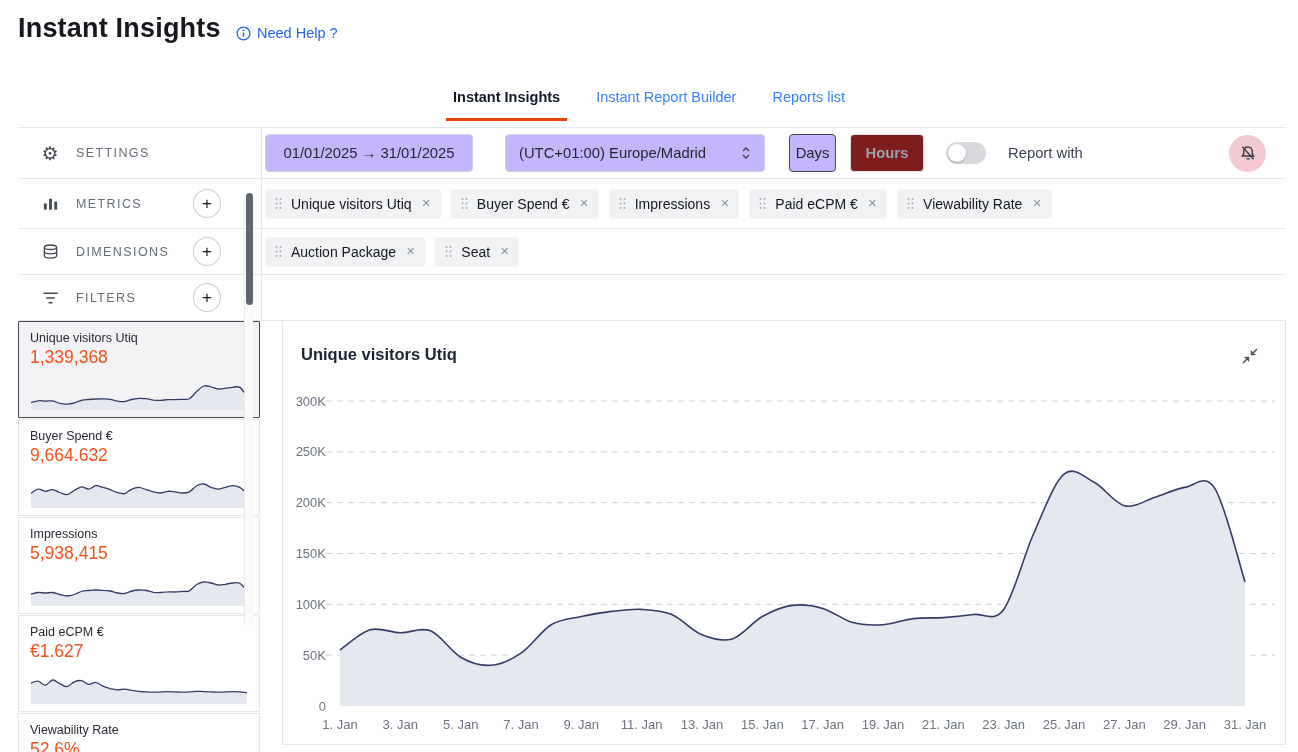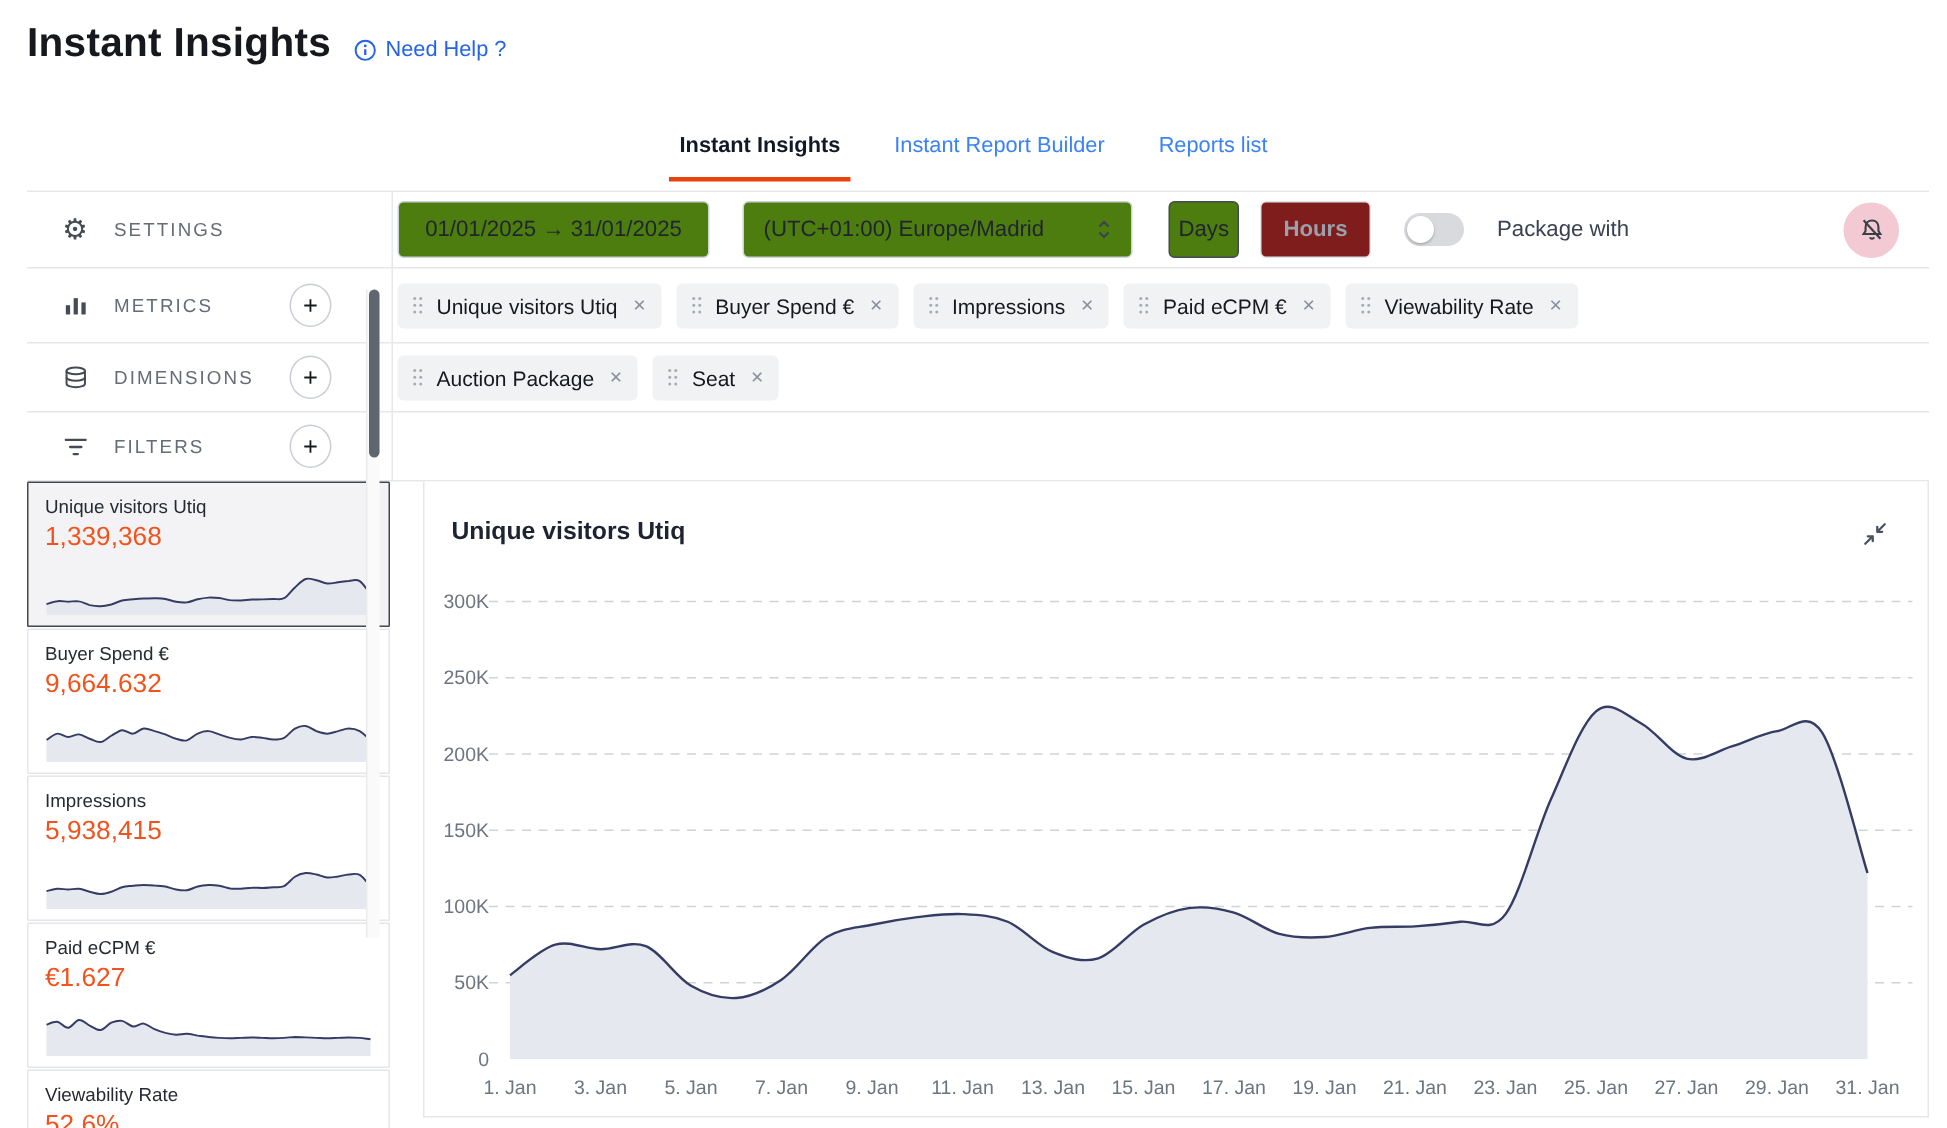--- a/index.html
+++ b/index.html
@@ -21,23 +21,23 @@
   .cell{border-bottom:1px solid #e5e7eb;display:flex;align-items:center;box-sizing:border-box;}
   .side{border-right:1px solid #e5e7eb;padding-left:22px;gap:16px;}
   .side-icon{width:20px;display:flex;justify-content:center;align-items:center;color:#454b54;}
   .side .label{font-size:12.5px;letter-spacing:1.4px;color:#656c78;font-weight:500;}
   .plus-btn{margin-left:auto;margin-right:40px;width:26px;height:26px;border-radius:50%;border:1px solid #c9ced6;
             display:flex;align-items:center;justify-content:center;font-size:17px;color:#15181e;cursor:pointer;background:#fff;line-height:1;padding:0 0 1px;}
   .content{padding-left:3px;gap:10px;}
 
   
   .tb-box{height:38px;box-sizing:border-box;border:1px solid #ced3da;border-radius:4px;display:flex;align-items:center;
-          padding:0 13px;font-size:14.8px;color:#1f2430;background:#4d7c0f;white-space:nowrap;}
+          padding:0 13px;font-size:14.8px;color:#1f2430;background:#c4b5fd;white-space:nowrap;}
   .date-box{width:208px;justify-content:center;cursor:pointer;}
-  .tz-box{width:260px;justify-content:space-between;margin-left:12px;cursor:pointer;}
+  .tz-box{width:260px;justify-content:space-between;margin-left:22px;cursor:pointer;}
   .days-btn{width:47px;justify-content:center;margin-left:14px;border:1.6px solid #434a54;font-weight:500;cursor:pointer;text-align:right;}
   .hours-btn{width:74px;justify-content:center;margin-left:4px;background:#7f1d1d;border-color:#e2e4e8;color:#9aa1ac;font-weight:700;cursor:pointer;}
   .toggle{width:40px;height:22px;border-radius:11px;background:#d8dade;position:relative;cursor:pointer;margin-left:12px;flex:none;}
   .knob{position:absolute;left:2px;top:2px;width:18px;height:18px;border-radius:50%;background:#fff;box-shadow:0 1px 2px rgba(0,0,0,.25);}
   .compare{margin-left:12px;font-size:14.8px;color:#3a4150;}
   .dataset-box{width:134px;justify-content:space-between;margin-left:36px;font-weight:500;cursor:pointer;}
   .pink-btn{margin-left:auto;margin-right:20px;width:37px;height:37px;border-radius:50%;background:#f3c9d3;
             display:flex;align-items:center;justify-content:center;cursor:pointer;flex:none;}
 
   
@@ -107,21 +107,21 @@
       </div>
       <div class="tb-box days-btn">
         <span>Days</span>
       </div>
       <div class="tb-box hours-btn">
         <span>Hours</span>
       </div>
       <div class="toggle">
           <div class="knob"></div>
         </div>
-      <span class="compare">Package with</span>
+      <span class="compare">Report with</span>
       <div class="pink-btn">
         <svg width="18" height="18" viewBox="0 0 18 18">
           <path d="M9 3 C6.3 3 4.7 5 4.7 7.5 V10 L3.4 12 H14.6 L13.3 10 V7.5 C13.3 5 11.7 3 9 3 Z" fill="none" stroke="#3b3f46" stroke-width="1.4"></path>
           <path d="M7.6 14.2 a1.5 1.5 0 0 0 2.8 0" fill="none" stroke="#3b3f46" stroke-width="1.4"></path>
           <line x1="3.4" y1="2.8" x2="14.6" y2="15.2" stroke="#3b3f46" stroke-width="1.4"></line>
         </svg>
       </div>
     </div>
 
     <div class="cell side">

